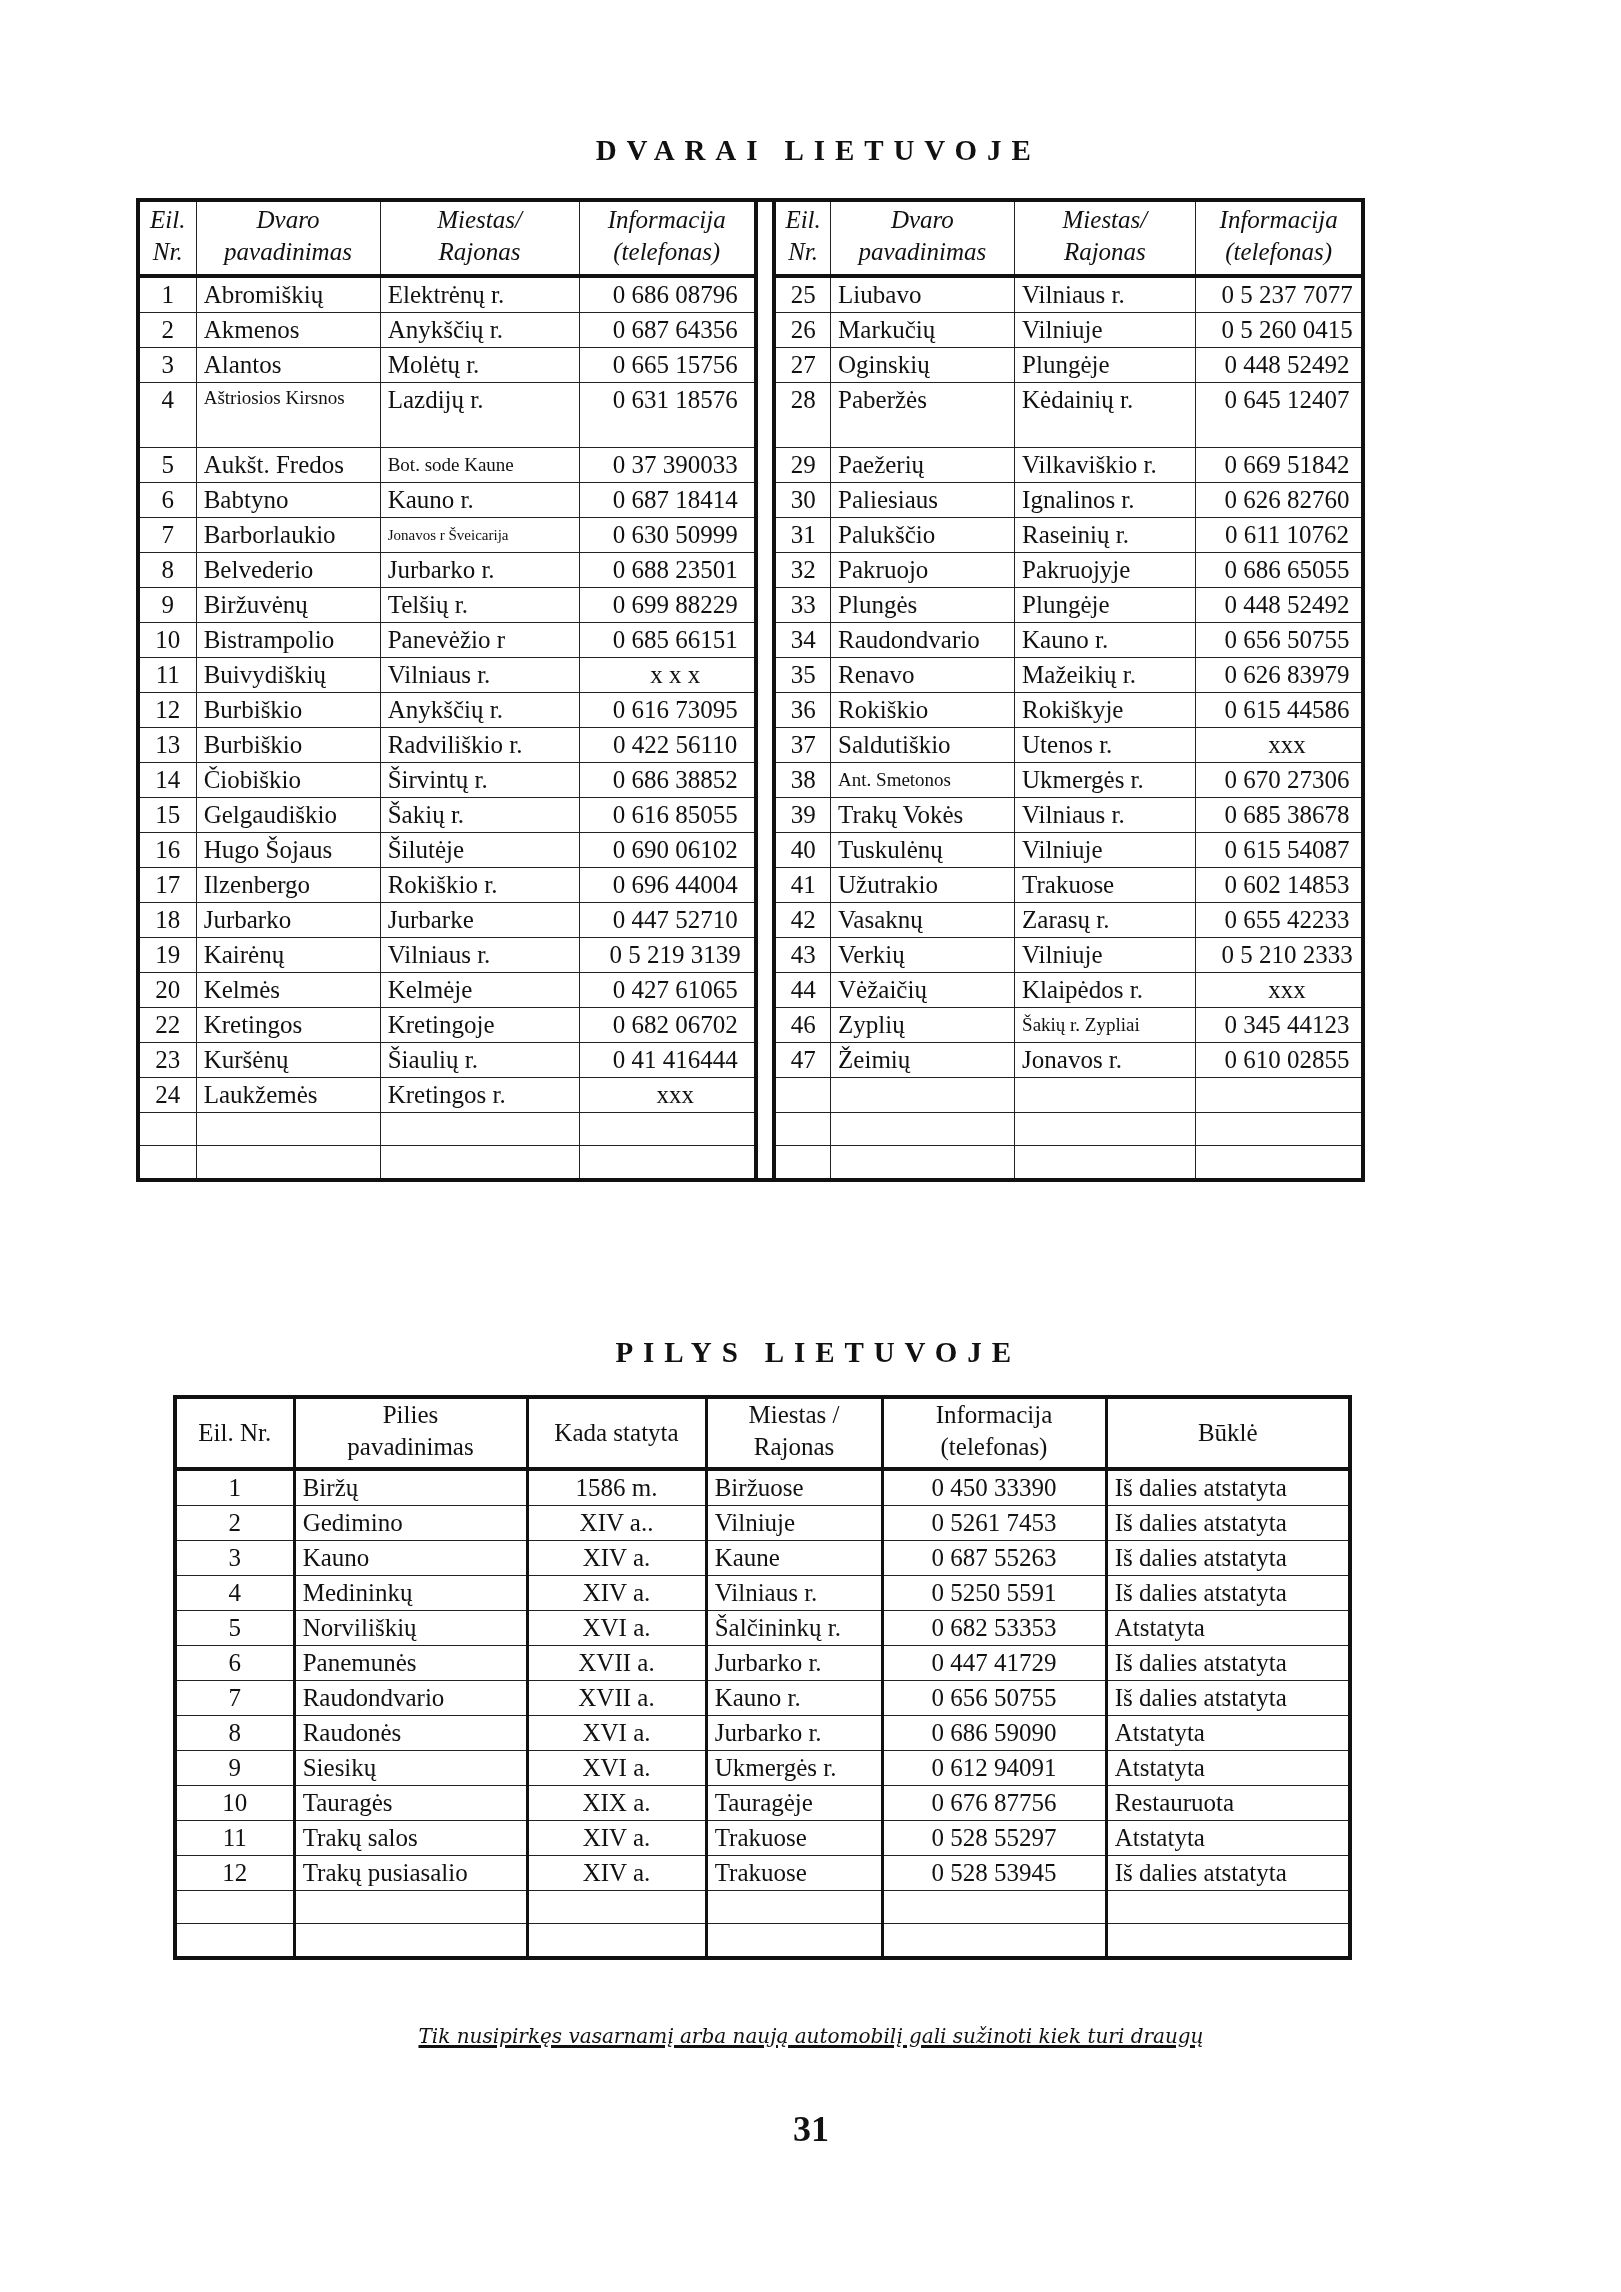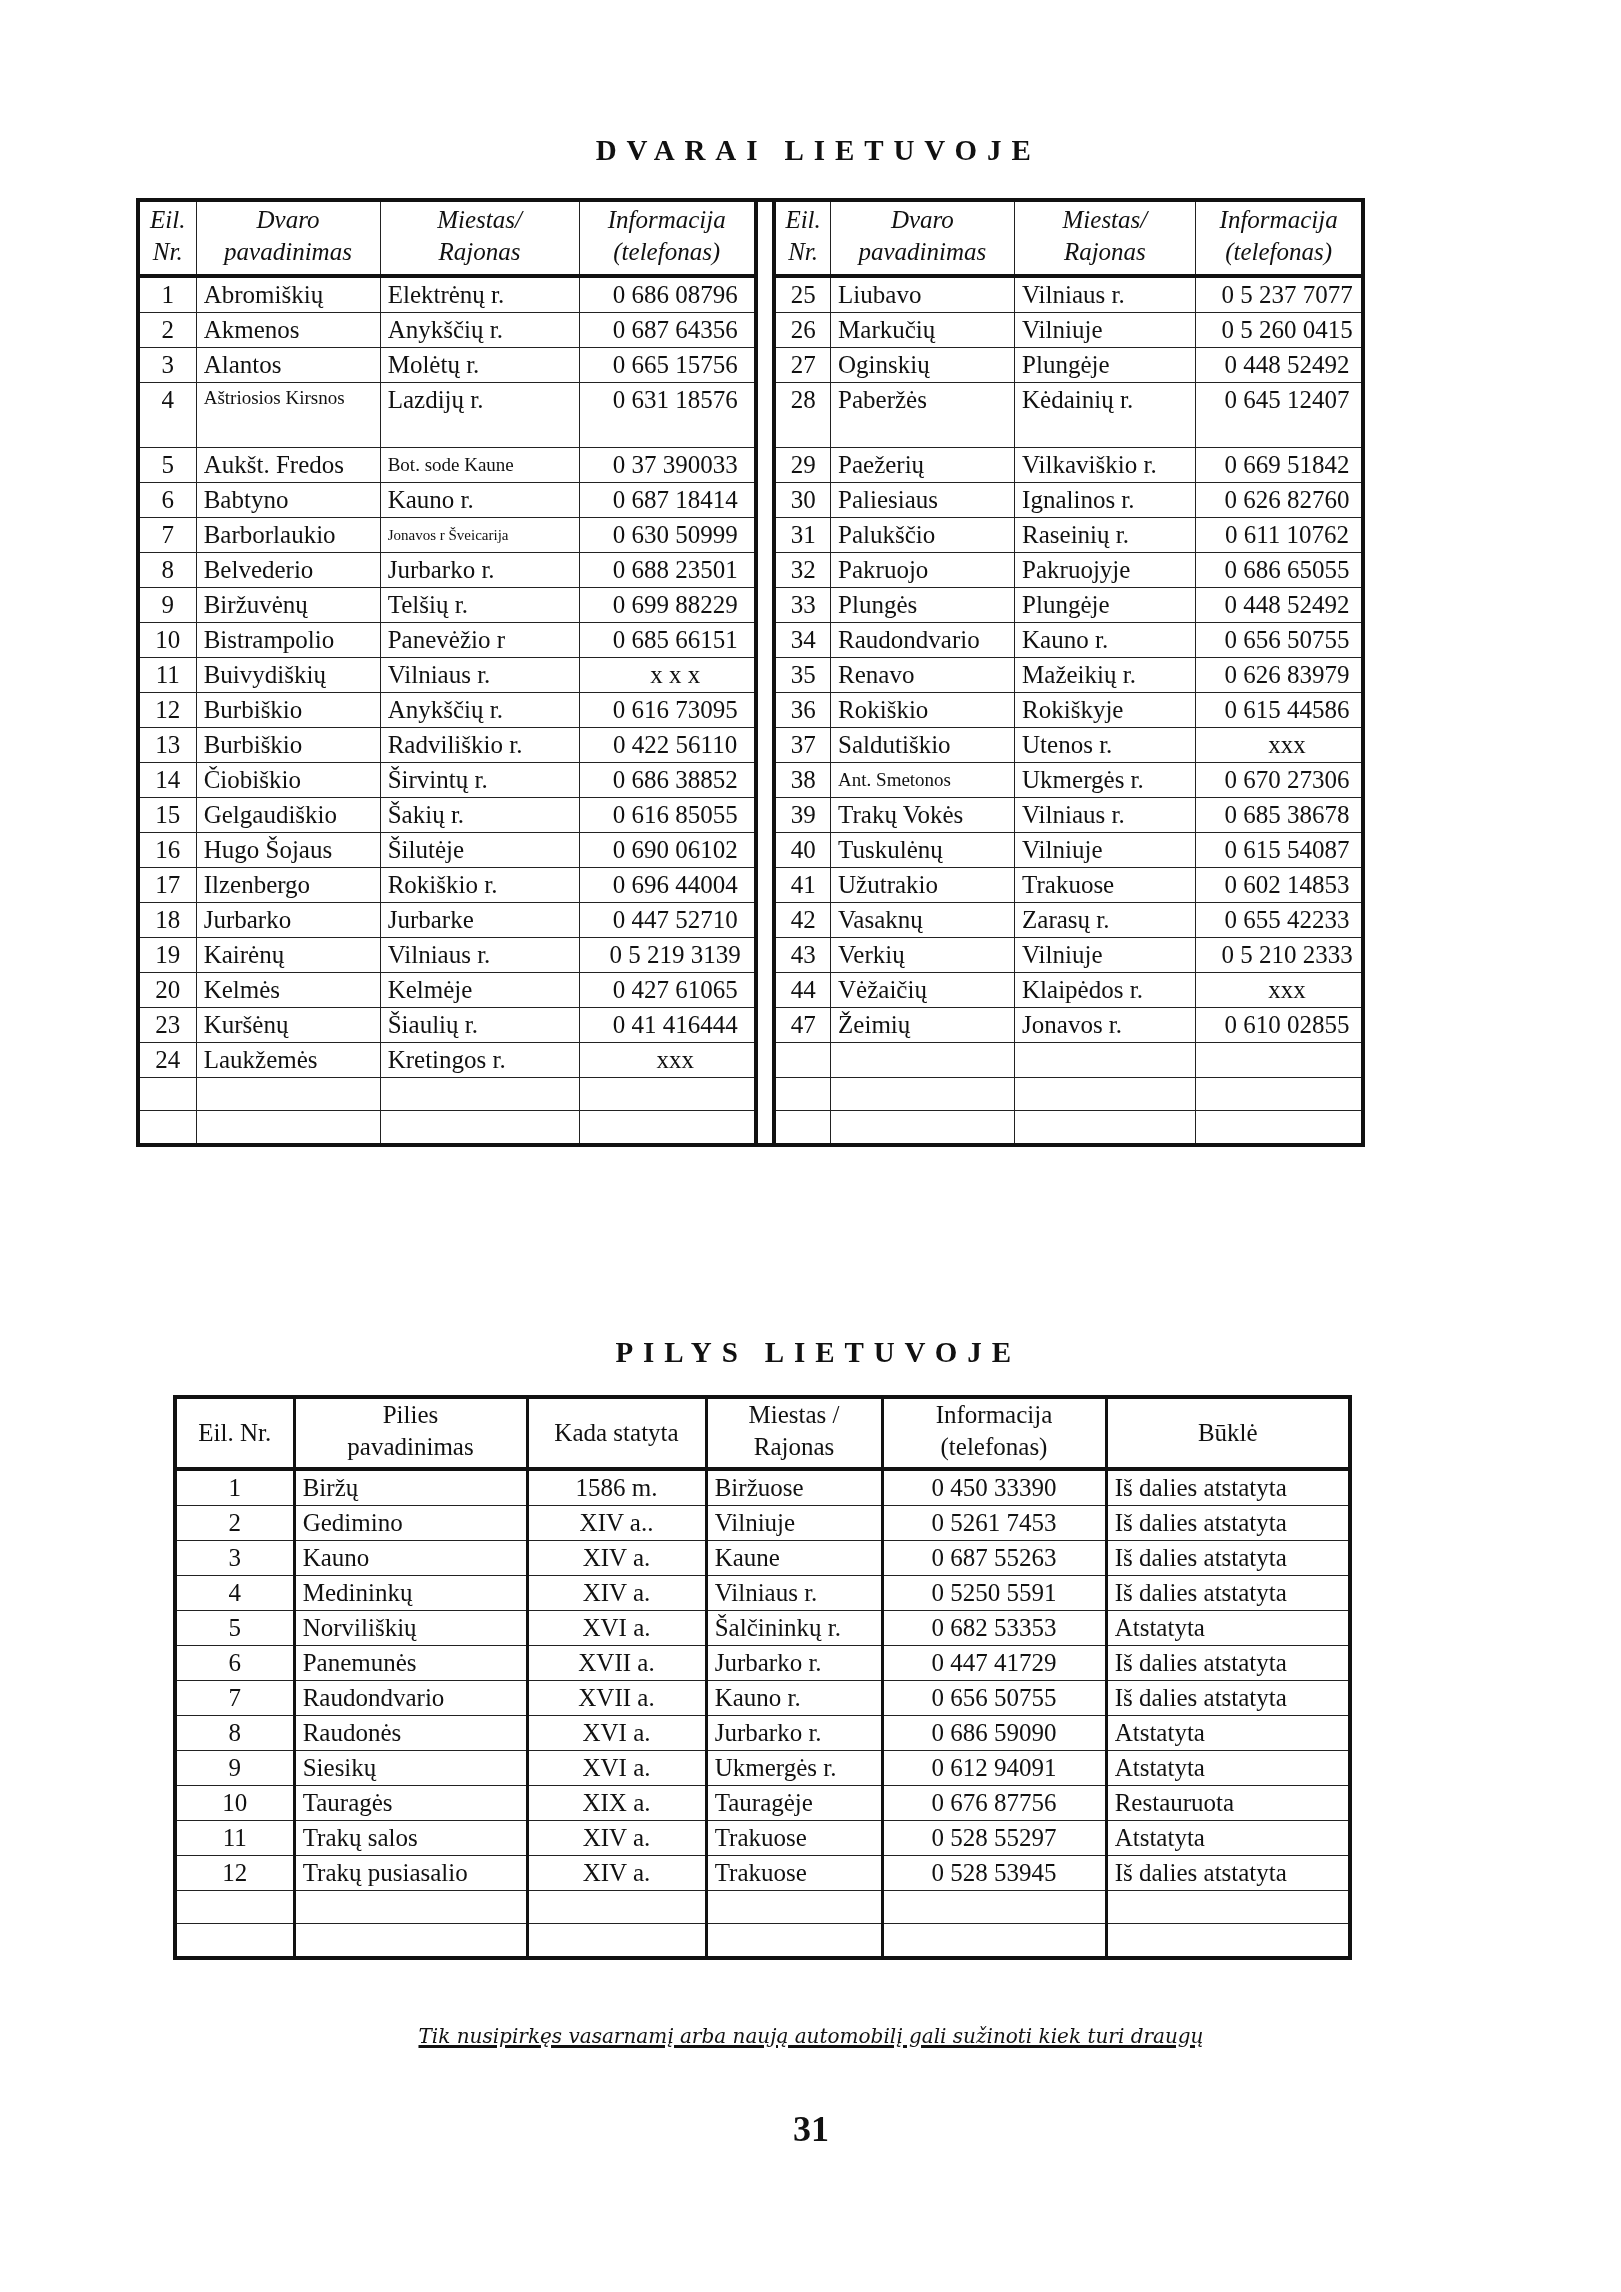--- a/index.html
+++ b/index.html
@@ -302,20 +302,31 @@
         <td>Kelmės</td>
         <td>Kelmėje</td>
         <td class="tel thick-r">0 427 61065</td>
         <td class="gap"></td>
         <td class="nr">44</td>
         <td>Vėžaičių</td>
         <td>Klaipėdos r.</td>
         <td class="tel">xxx</td>
       </tr>
       <tr>
+        <td class="nr">22</td>
+        <td>Kretingos</td>
+        <td>Kretingoje</td>
+        <td class="tel thick-r">0 682 06702</td>
+        <td class="gap"></td>
+        <td class="nr">46</td>
+        <td>Zyplių</td>
+        <td class="small">Šakių r. Zypliai</td>
+        <td class="tel">0 345 44123</td>
+      </tr>
+      <tr>
         <td class="nr">23</td>
         <td>Kuršėnų</td>
         <td>Šiaulių r.</td>
         <td class="tel thick-r">0 41 416444</td>
         <td class="gap"></td>
         <td class="nr">47</td>
         <td>Žeimių</td>
         <td>Jonavos r.</td>
         <td class="tel">0 610 02855</td>
       </tr>

